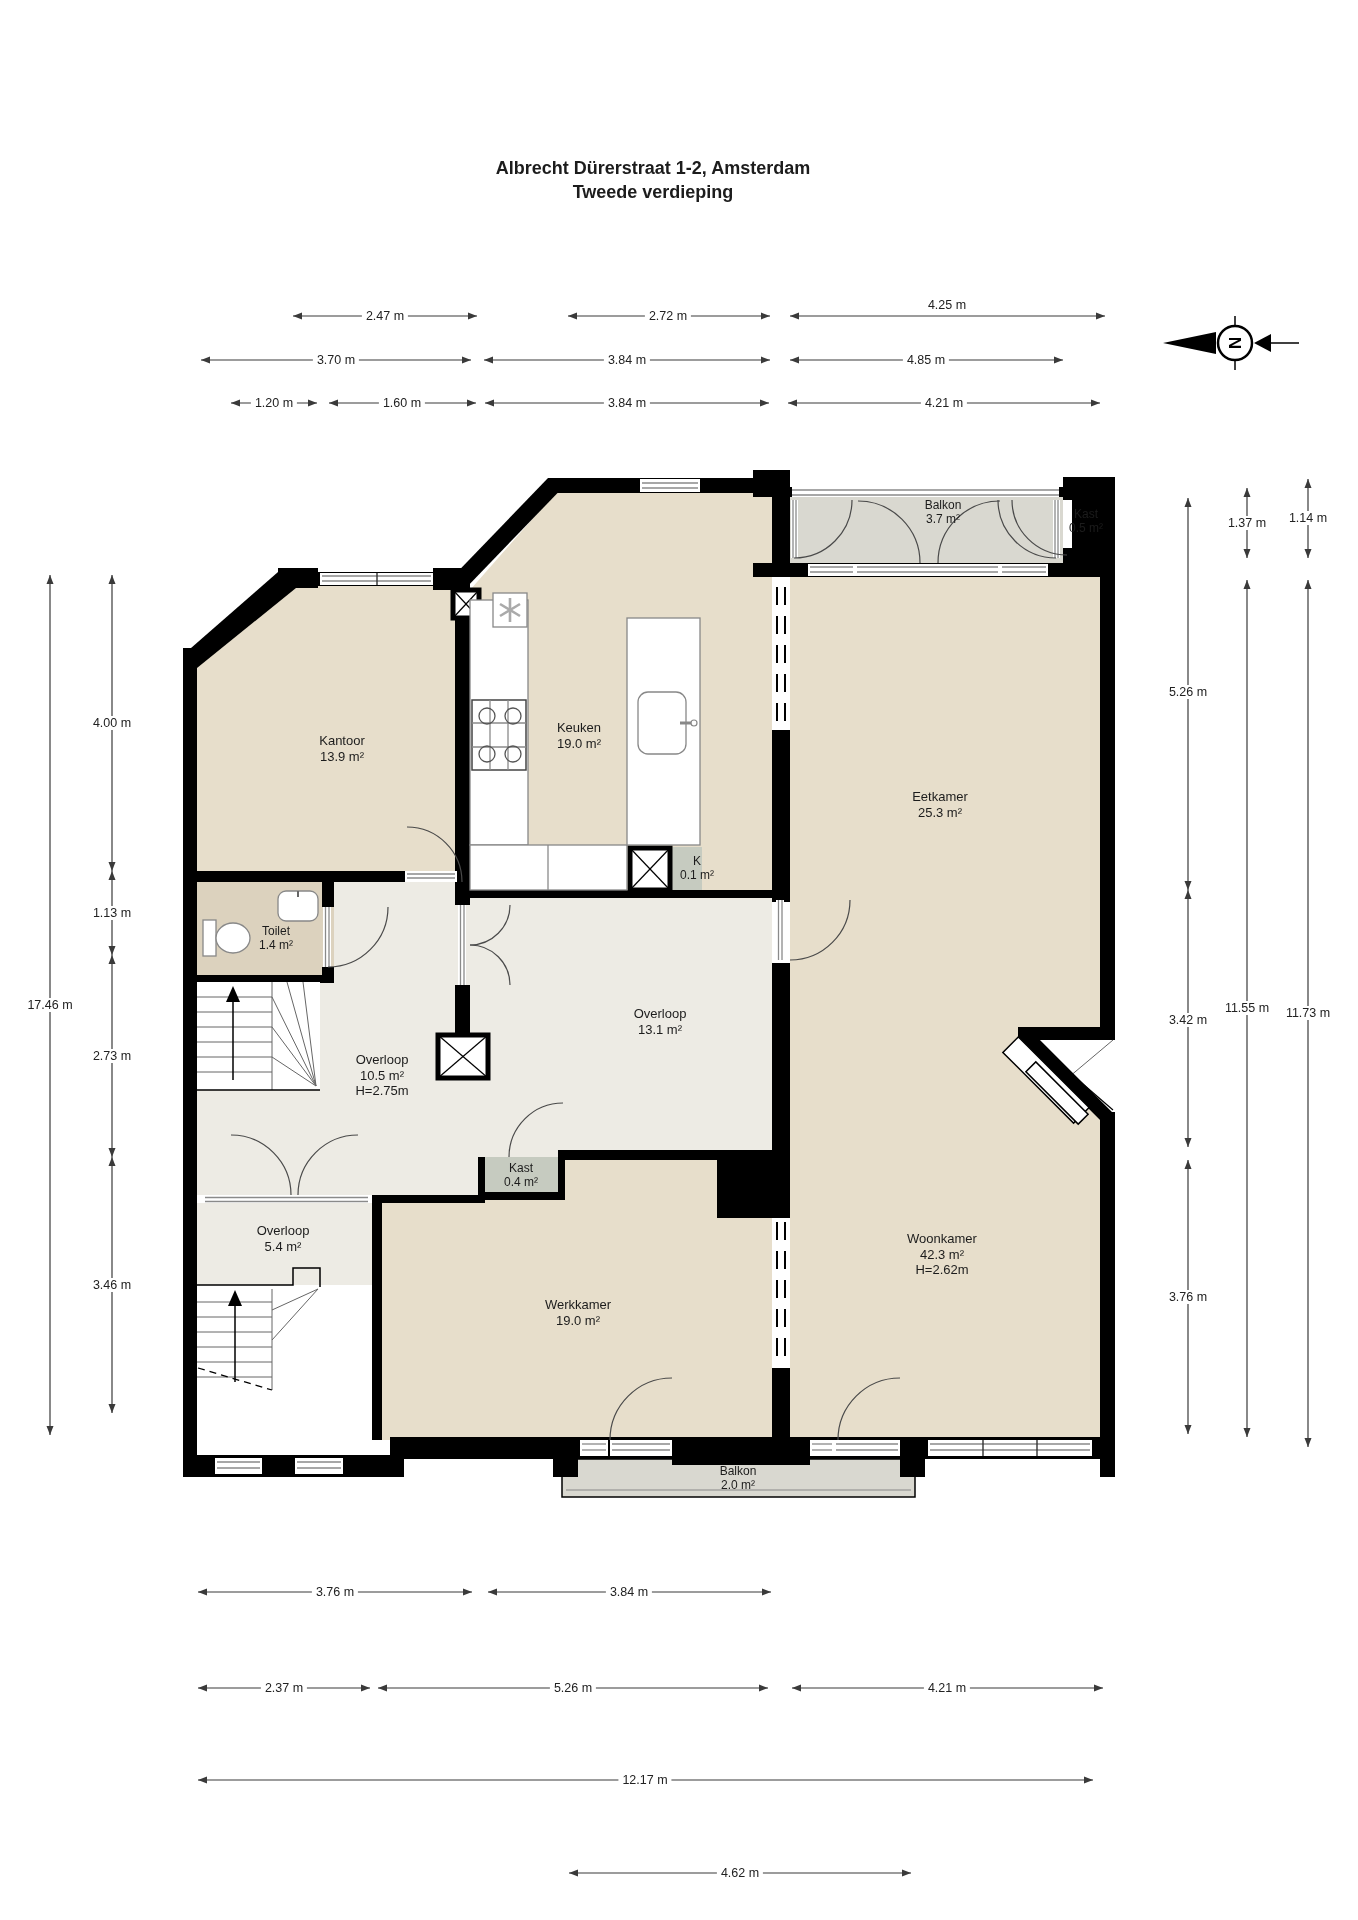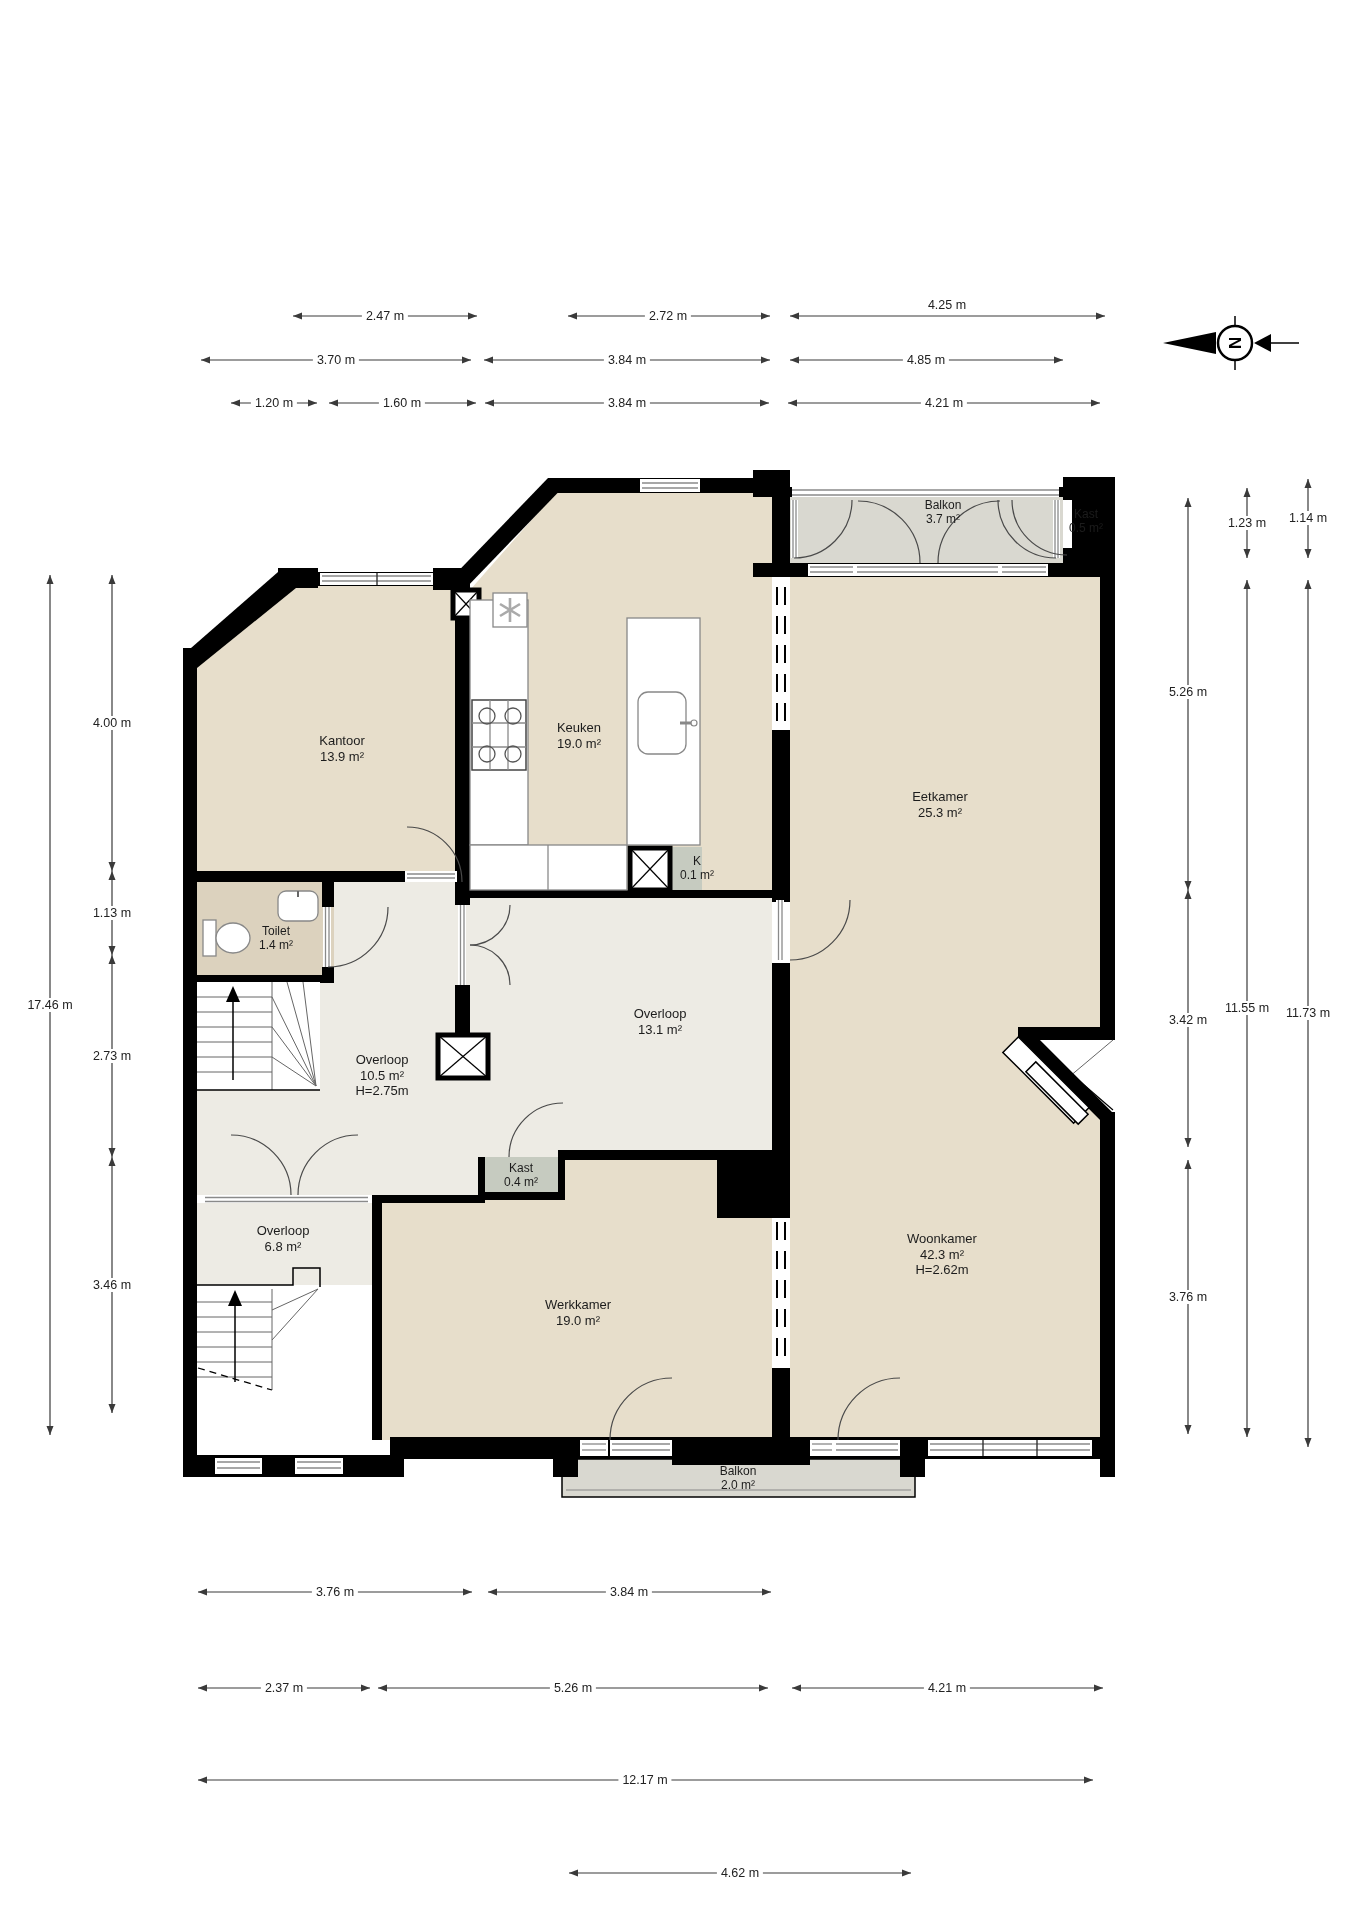--- a/index.html
+++ b/index.html
@@ -392,20 +392,24 @@
     <g transform="translate(1235,343)">
       <polygon points="-72,0 -19,-11 -19,11" fill="#000"></polygon>
       <polygon points="36,-9 19,0 36,9" fill="#000"></polygon>
       <line x1="33" y1="0" x2="64" y2="0" stroke="#000" stroke-width="1.5"></line>
       <line x1="0" y1="-27" x2="0" y2="27" stroke="#000" stroke-width="1.5"></line>
       <circle r="17" fill="#fff" stroke="#000" stroke-width="2.5"></circle>
       <text class="compass-letter" transform="rotate(90)" text-anchor="middle" dy="6">N</text>
     </g>
   </svg>
 
+  <div class="title">
+    <div>Albrecht Dürerstraat 1-2, Amsterdam</div>
+    <div>Tweede verdieping</div>
+  </div>
 
   <div class="room-label" style="left:342px;top:748px">
     <span>Kantoor</span>
     <span>13.9 m²</span>
   </div>
   <div class="room-label" style="left:579px;top:735px">
     <span>Keuken</span>
     <span>19.0 m²</span>
   </div>
   <div class="room-label" style="left:940px;top:804px">
@@ -436,21 +440,21 @@
     <span>Overloop</span>
     <span>10.5 m²</span>
     <span>H=2.75m</span>
   </div>
   <div class="room-label small" style="left:521px;top:1175px">
     <span>Kast</span>
     <span>0.4 m²</span>
   </div>
   <div class="room-label" style="left:283px;top:1238px">
     <span>Overloop</span>
-    <span>6.8 m²</span>
+    <span>5.4 m²</span>
   </div>
   <div class="room-label" style="left:578px;top:1312px">
     <span>Werkkamer</span>
     <span>19.0 m²</span>
   </div>
   <div class="room-label" style="left:942px;top:1254px">
     <span>Woonkamer</span>
     <span>42.3 m²</span>
     <span>H=2.62m</span>
   </div>
@@ -470,21 +474,21 @@
   <span class="dim-label" style="left:627px;top:403px">3.84 m</span>
   <span class="dim-label" style="left:944px;top:403px">4.21 m</span>
   <span class="dim-label" style="left:50px;top:1005px">17.46 m</span>
   <span class="dim-label" style="left:112px;top:723px">4.00 m</span>
   <span class="dim-label" style="left:112px;top:913px">1.13 m</span>
   <span class="dim-label" style="left:112px;top:1056px">2.73 m</span>
   <span class="dim-label" style="left:112px;top:1285px">3.46 m</span>
   <span class="dim-label" style="left:1188px;top:692px">5.26 m</span>
   <span class="dim-label" style="left:1188px;top:1020px">3.42 m</span>
   <span class="dim-label" style="left:1188px;top:1297px">3.76 m</span>
-  <span class="dim-label" style="left:1247px;top:523px">1.23 m</span>
+  <span class="dim-label" style="left:1247px;top:523px">1.37 m</span>
   <span class="dim-label" style="left:1247px;top:1008px">11.55 m</span>
   <span class="dim-label" style="left:1308px;top:518px">1.14 m</span>
   <span class="dim-label" style="left:1308px;top:1013px">11.73 m</span>
   <span class="dim-label" style="left:335px;top:1592px">3.76 m</span>
   <span class="dim-label" style="left:629px;top:1592px">3.84 m</span>
   <span class="dim-label" style="left:284px;top:1688px">2.37 m</span>
   <span class="dim-label" style="left:573px;top:1688px">5.26 m</span>
   <span class="dim-label" style="left:947px;top:1688px">4.21 m</span>
   <span class="dim-label" style="left:645px;top:1780px">12.17 m</span>
   <span class="dim-label" style="left:740px;top:1873px">4.62 m</span>

